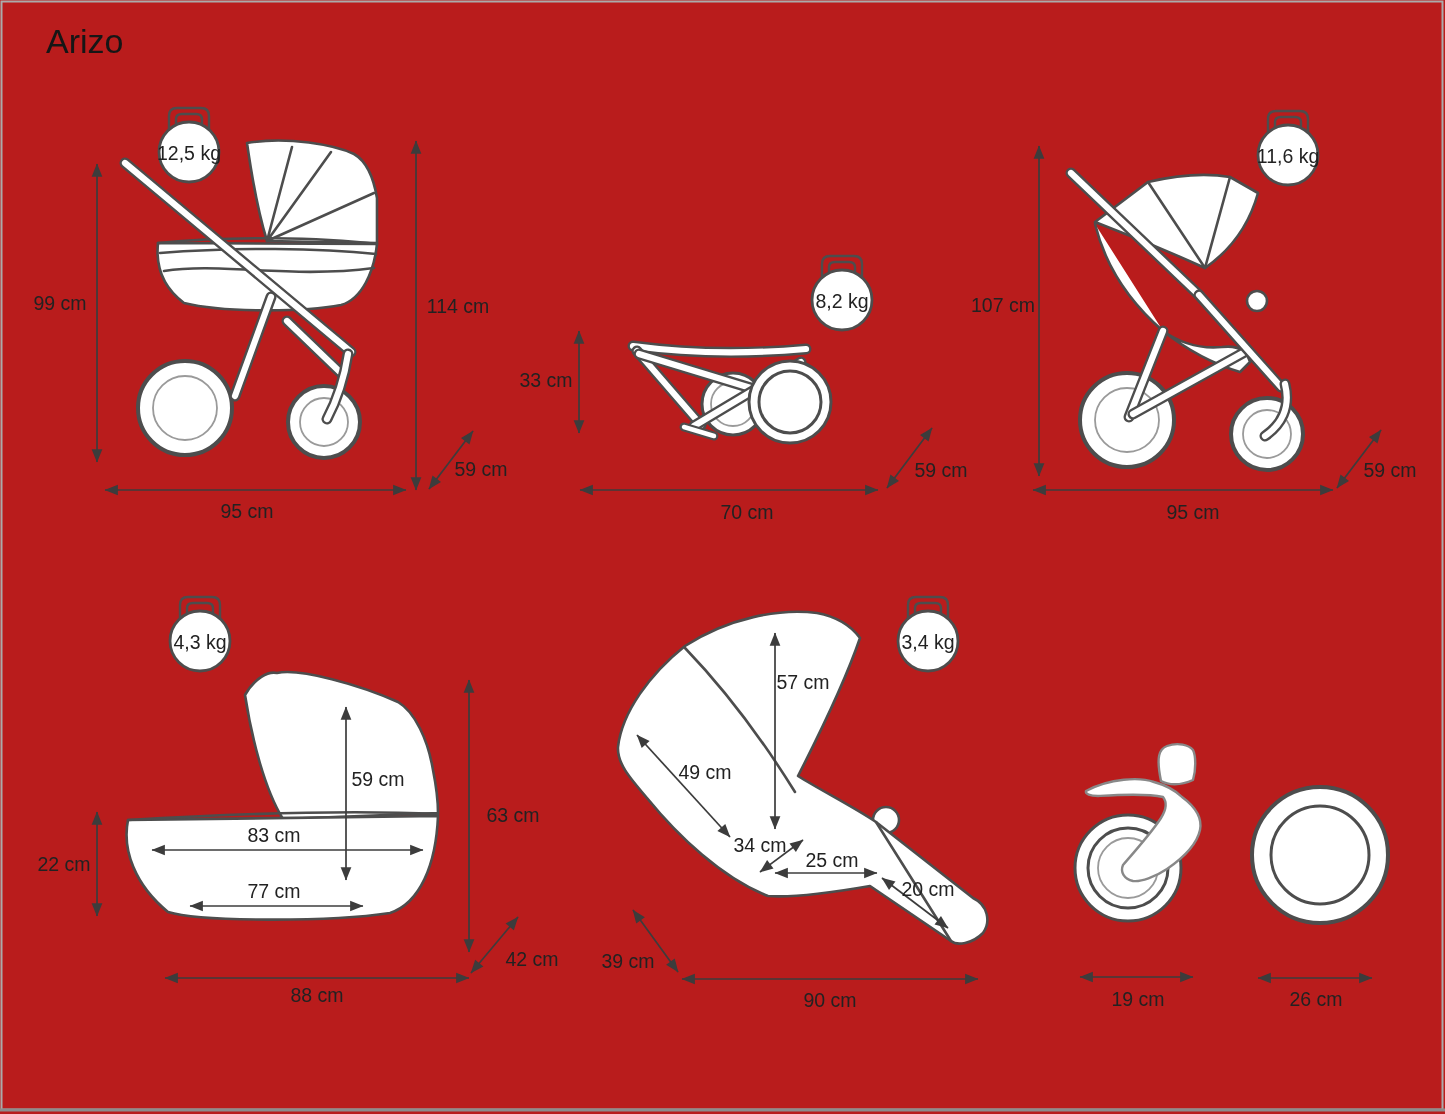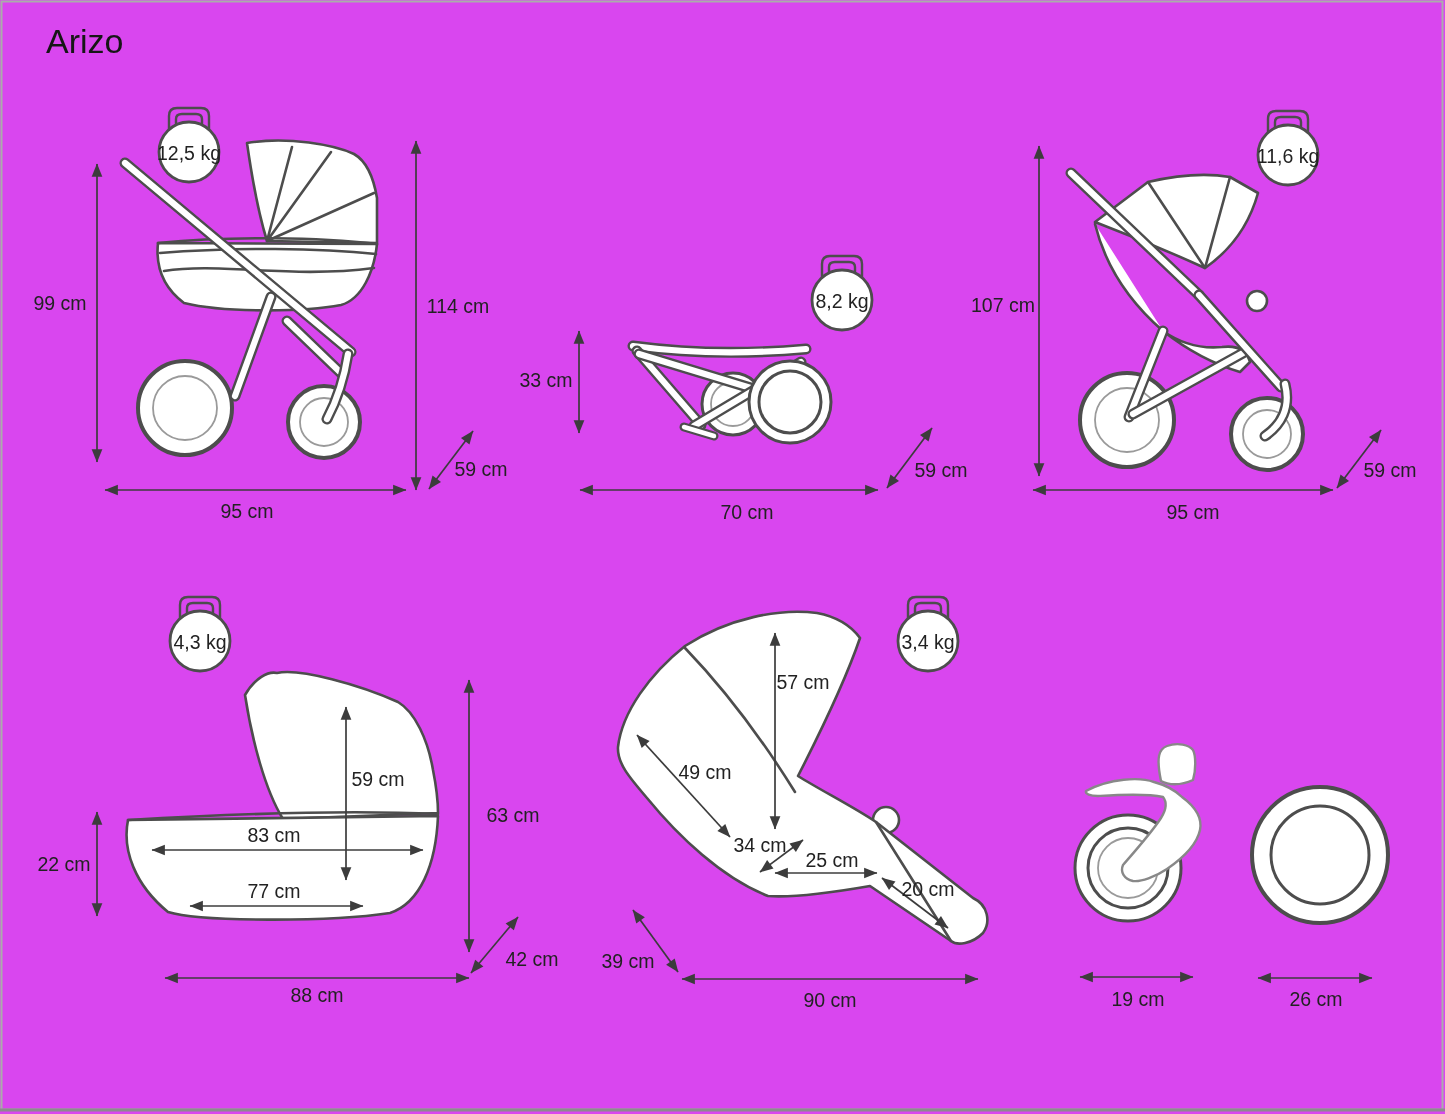--- a/index.html
+++ b/index.html
@@ -1,16 +1,16 @@
 <!DOCTYPE html>
 <html><head>
 <meta charset="utf-8">
 <style>
   html,body{margin:0;padding:0;background:#fff;}
-  .stage{position:relative;width:1445px;height:1114px;background:#d946ef;overflow:hidden;}
+  .stage{position:relative;width:1445px;height:1114px;background:#b91c1c;overflow:hidden;}
   svg{display:block;}
   .t{font-family:"Liberation Sans",sans-serif;font-size:19.5px;fill:#222222;}
   .title{font-family:"Liberation Sans",sans-serif;font-size:34px;fill:#161616;}
   .dim{stroke:#3c3c3c;stroke-width:1.7;fill:none;}
   .ln{stroke:#4d4d4d;stroke-width:2.6;fill:none;stroke-linecap:round;stroke-linejoin:round;}
   .lnf{stroke:#4d4d4d;stroke-width:2.6;fill:#ffffff;stroke-linecap:round;stroke-linejoin:round;}
   .thin{stroke:#9a9a9a;stroke-width:1.8;fill:none;}
   .bar{stroke:#4d4d4d;stroke-width:11;fill:none;stroke-linecap:round;}
   .bari{stroke:#ffffff;stroke-width:6.2;fill:none;stroke-linecap:round;}
   .barS{stroke:#4d4d4d;stroke-width:9;fill:none;stroke-linecap:round;}

